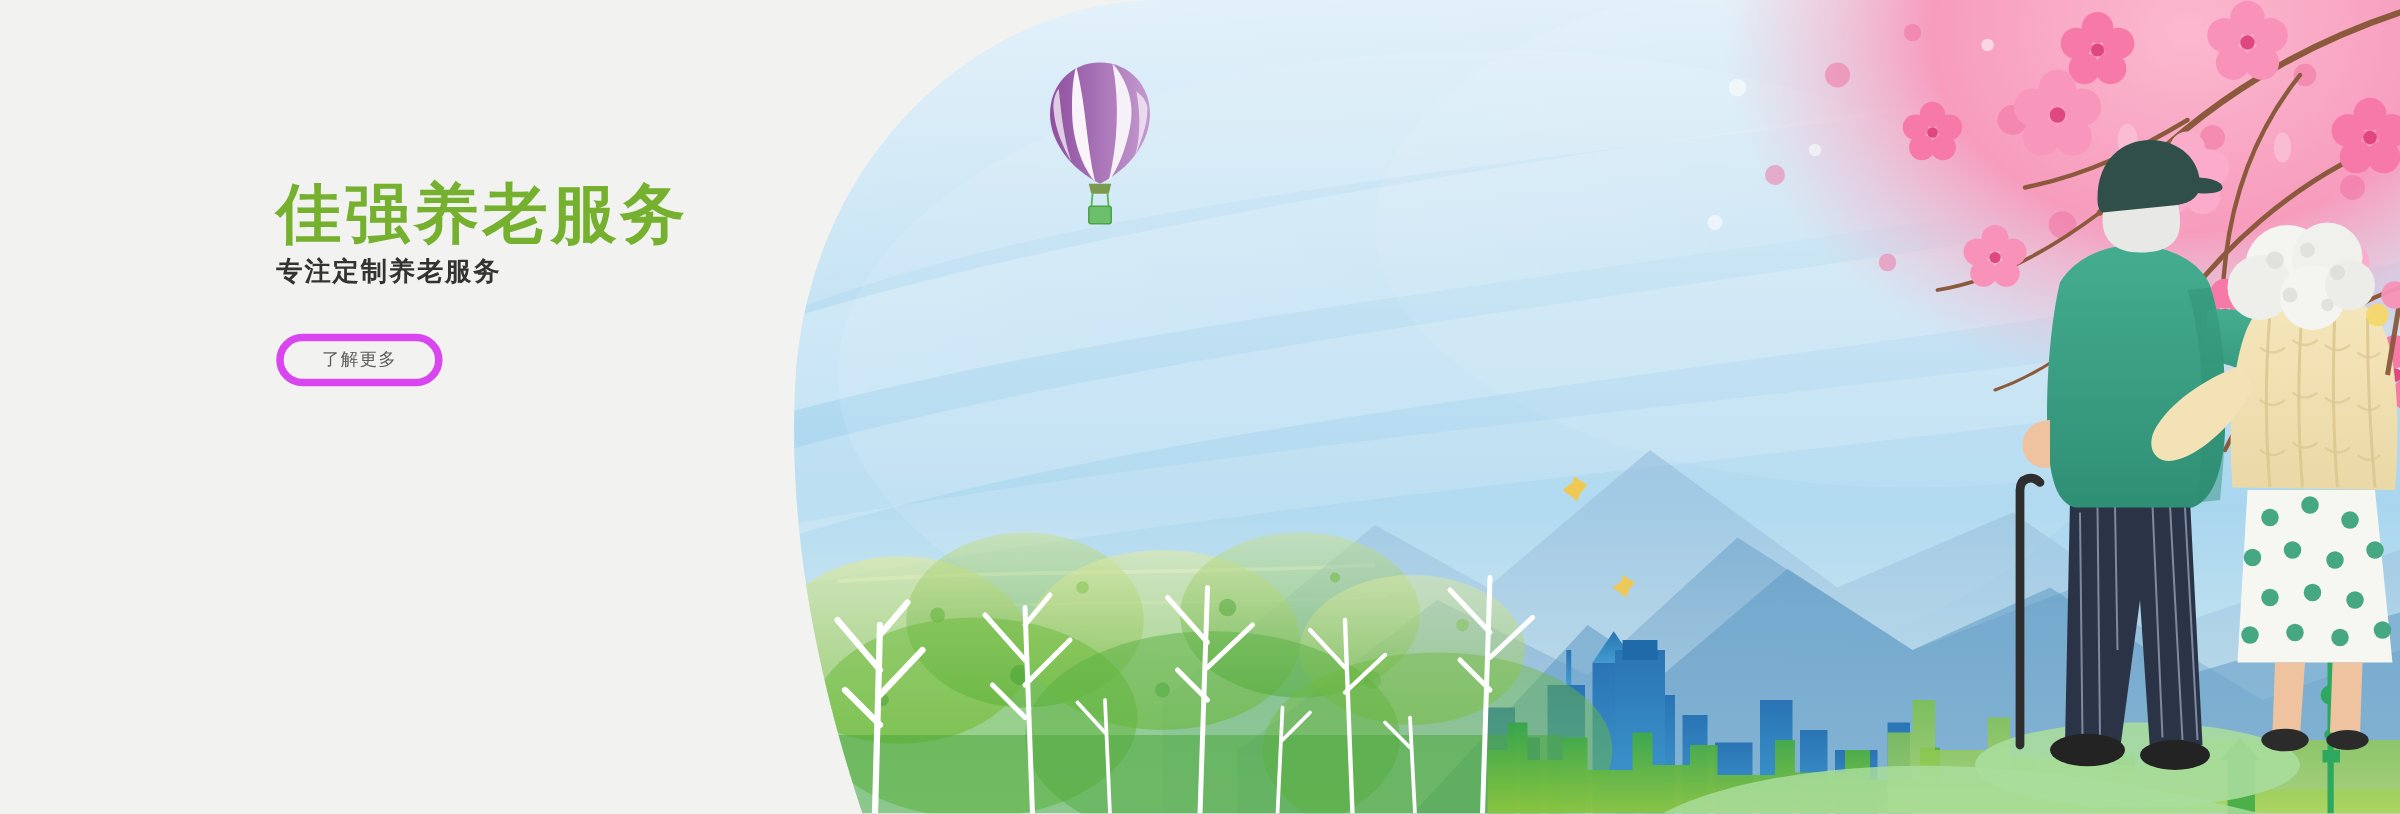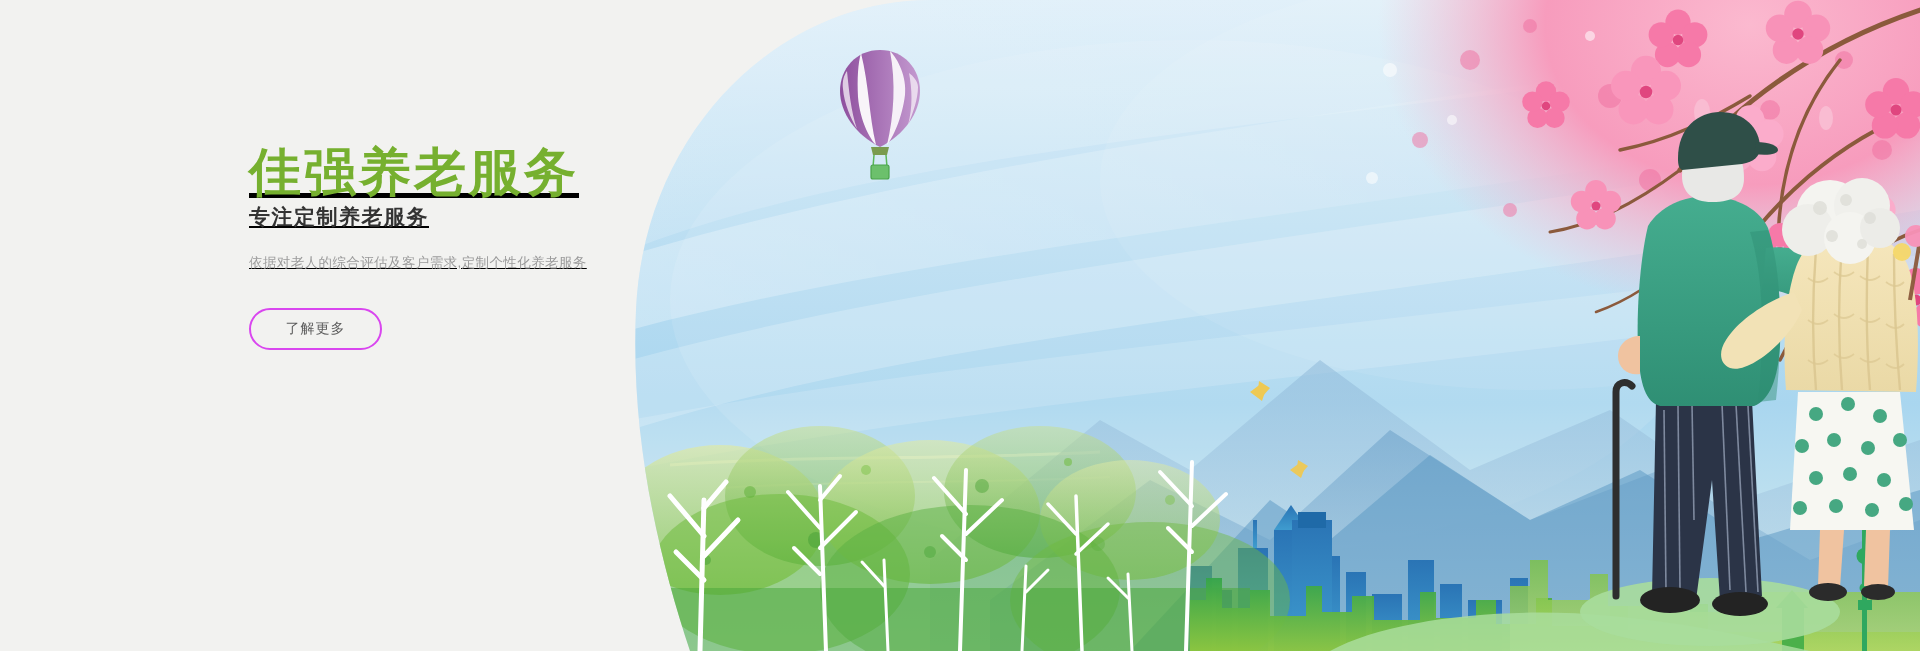--- a/index.html
+++ b/index.html
@@ -12,24 +12,23 @@
   .banner {
     position:relative;
     width:1920px; height:651px;
     background:#f2f2f0;
     overflow:hidden;
   }
 
   
   .copy {
     position:absolute;
-    left:249px; top:143px;
+    left:221px; top:143px;
     width:420px;
     z-index:40;
-    text-decoration:underline;
   }
   .headline {
     font-size:52px;
     font-weight:bold;
     color:#76b02f;
     letter-spacing:3px;
     line-height:1.15;
     white-space:nowrap;
   }
   .subhead {
@@ -44,21 +43,21 @@
     font-size:13.5px;
     color:#9b9b9b;
     letter-spacing:0.4px;
     white-space:nowrap;
   }
   .cta {
     display:inline-flex;
     align-items:center; justify-content:center;
     margin-top:36px;
     width:133px; height:42px;
-    border:2px solid #d946ef;
+    border:6px solid #d946ef;
     border-radius:21px;
     background:transparent;
     color:#5c5c5c;
     font-size:14px;
     letter-spacing:1px;
     cursor:pointer;
     font-family:"Liberation Sans","DejaVu Sans",sans-serif;
   }
 
   
@@ -550,17 +549,16 @@
           </g>
         </g>
 
       </g>
     </svg>
   </div>
 
   <div class="copy">
     <div class="headline">佳强养老服务</div>
     <div class="subhead">专注定制养老服务</div>
-    <div class="desc">依据对老人的综合评估及客户需求,定制个性化养老服务</div>
     <button class="cta">了解更多</button>
   </div>
 
 </div>
 
 </body></html>

